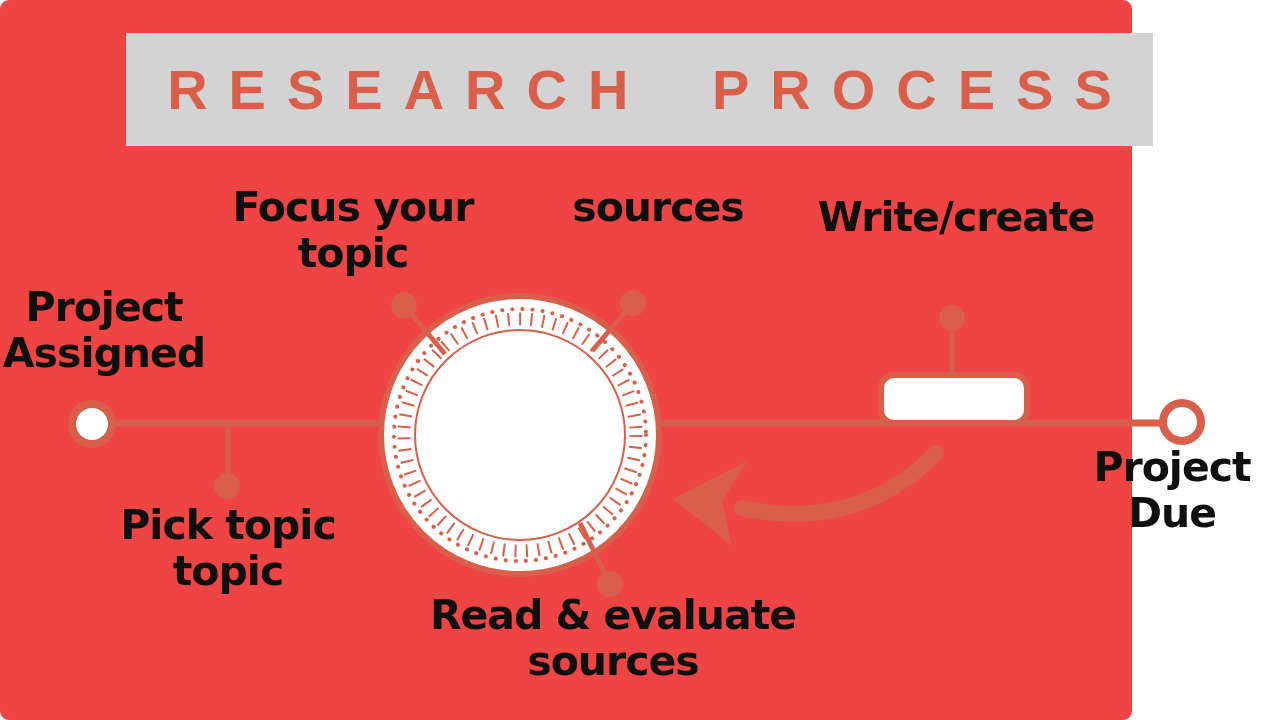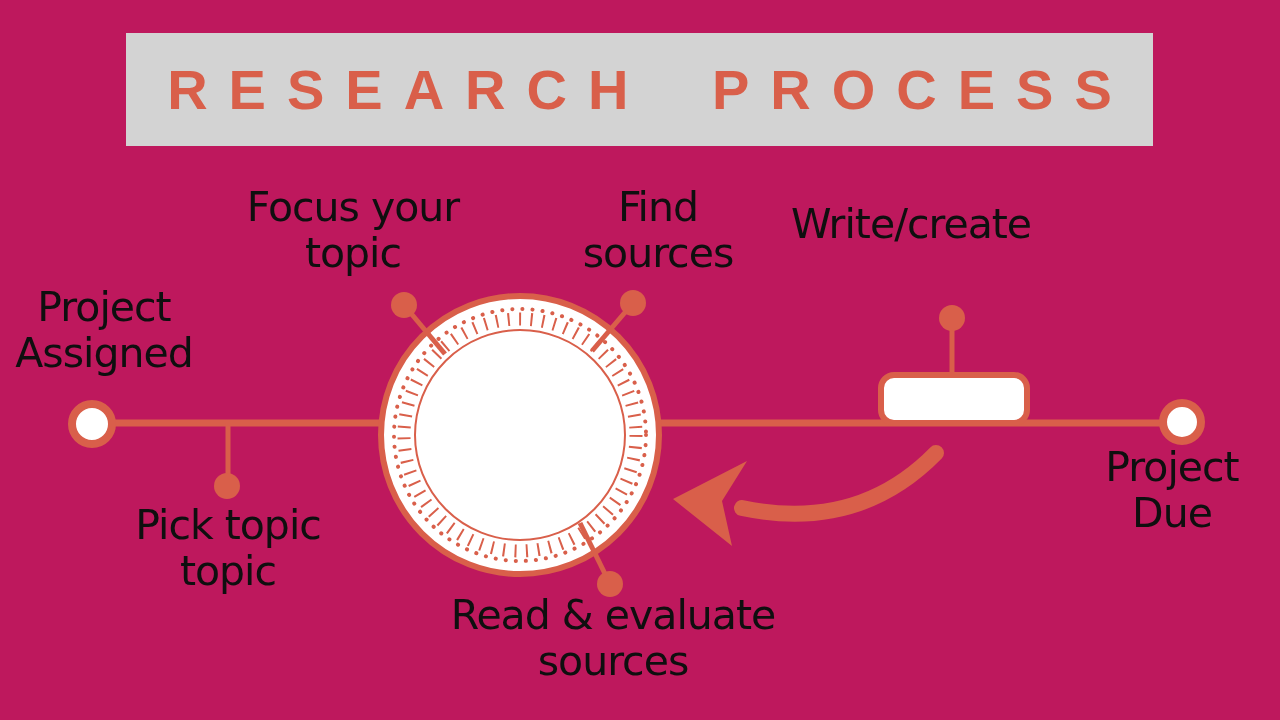--- a/index.html
+++ b/index.html
@@ -4,24 +4,25 @@
 <style>
   :root {
     --accent: #d95f4a;
     --banner: #d3d3d3;
     --ink: #0f0f0f;
   }
   * { margin: 0; padding: 0; box-sizing: border-box; }
   html, body { width: 1280px; height: 720px; overflow: hidden; background: #ffffff; }
   .canvas {
     position: relative;
-    width: 1280px;
+    width: 1132px;
     height: 720px;
-    background: #be185d;
+    background: #ef4444;
     font-family: "DejaVu Sans", sans-serif;
+    border-radius: 9px;
   }
   .banner {
     position: absolute;
     left: 126px; top: 33px;
     width: 1027px; height: 113px;
     background: var(--banner);
     display: flex;
     align-items: center;
     justify-content: center;
   }
@@ -40,21 +41,21 @@
     left: 0; top: 0;
     width: 1280px; height: 720px;
   }
   .accent-stroke { stroke: var(--accent); }
   .accent-fill { fill: var(--accent); }
   .label {
     position: absolute;
     text-align: center;
     color: var(--ink);
     font-family: "DejaVu Sans", sans-serif;
-    font-weight: 400;
+    font-weight: 700;
     font-size: 41px;
     line-height: 46px;
     letter-spacing: -1px;
     white-space: nowrap;
   }
   .label span { display: block; }
 </style>
 </head>
 <body>
 
@@ -109,30 +110,29 @@
     <span>Pick topic</span>
     <span>topic</span>
   </div>
 
   <div class="label" style="left:223px; top:184px; width:260px;">
     <span>Focus your</span>
     <span>topic</span>
   </div>
 
   <div class="label" style="left:528px; top:184px; width:260px;">
-    <span>Find</span>
     <span>sources</span>
   </div>
 
   <div class="label" style="left:428px; top:592px; width:370px;text-align:center;">
     <span>Read &amp; evaluate</span>
     <span>sources</span>
   </div>
 
-  <div class="label" style="left:766px; top:194px; width:290px;margin-top:7px;">
+  <div class="label" style="left:811px; top:194px; width:290px;">
     <span>Write/create</span>
   </div>
 
   <div class="label" style="left:1057px; top:444px; width:230px;">
     <span>Project</span>
     <span>Due</span>
   </div>
 
 </div>
 

